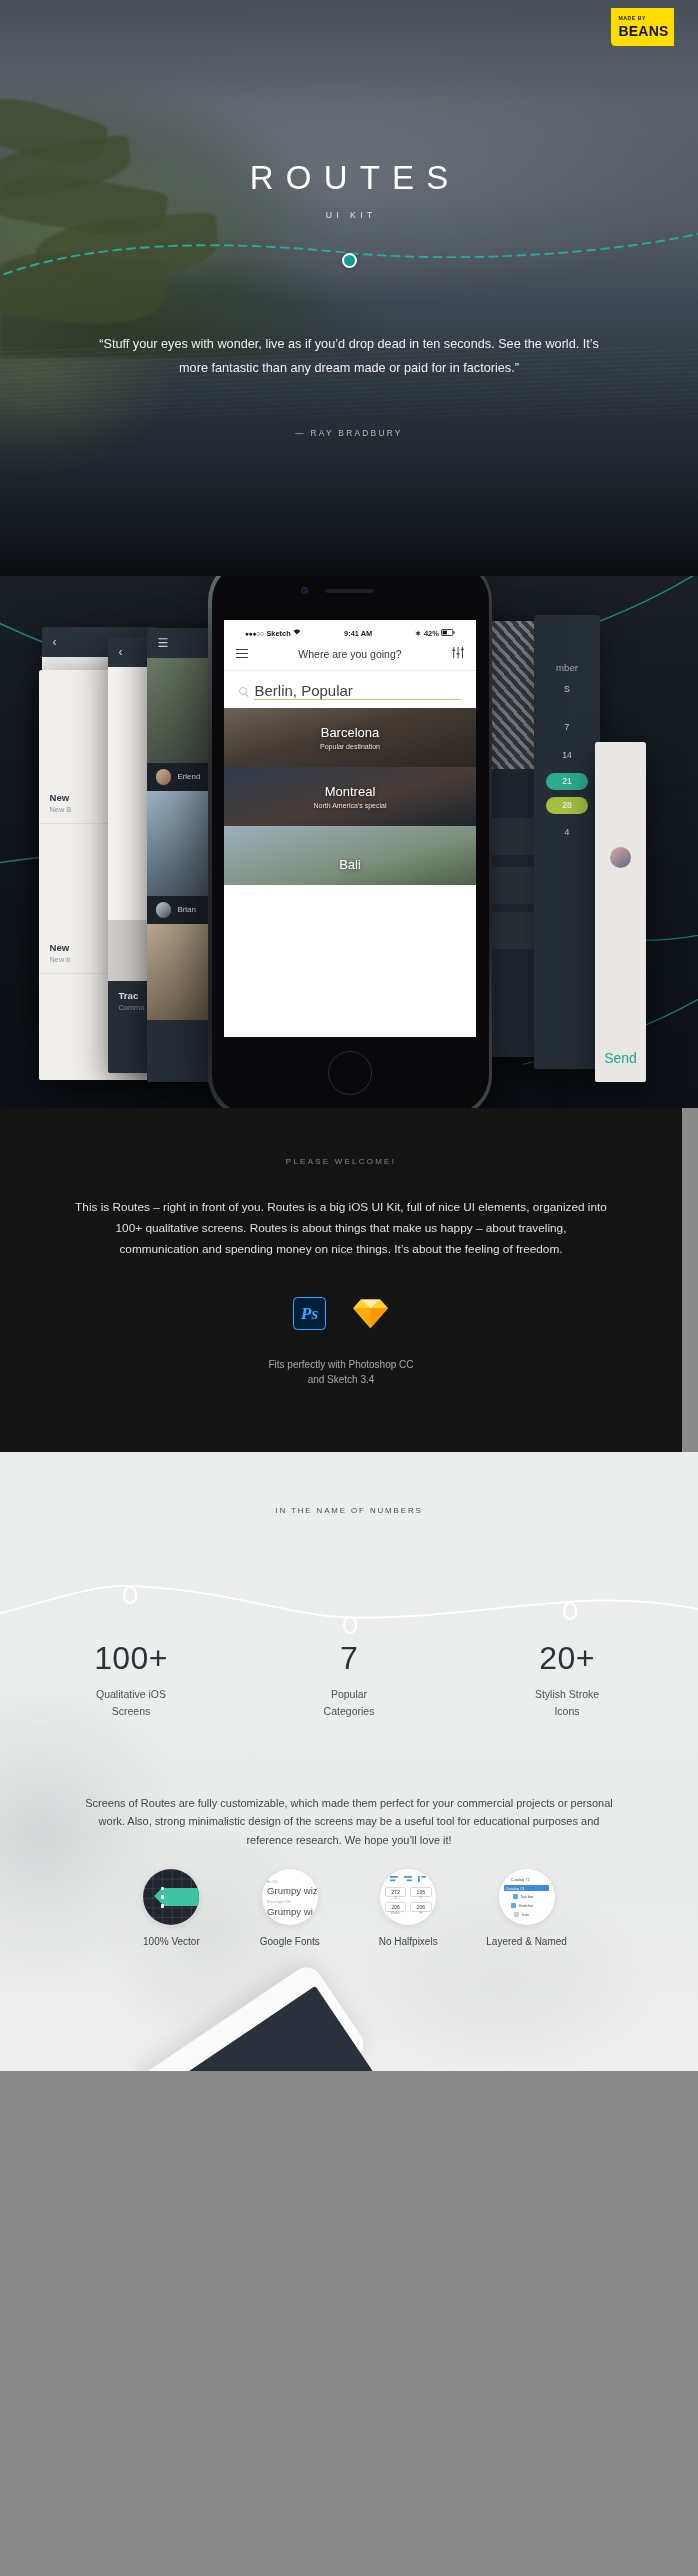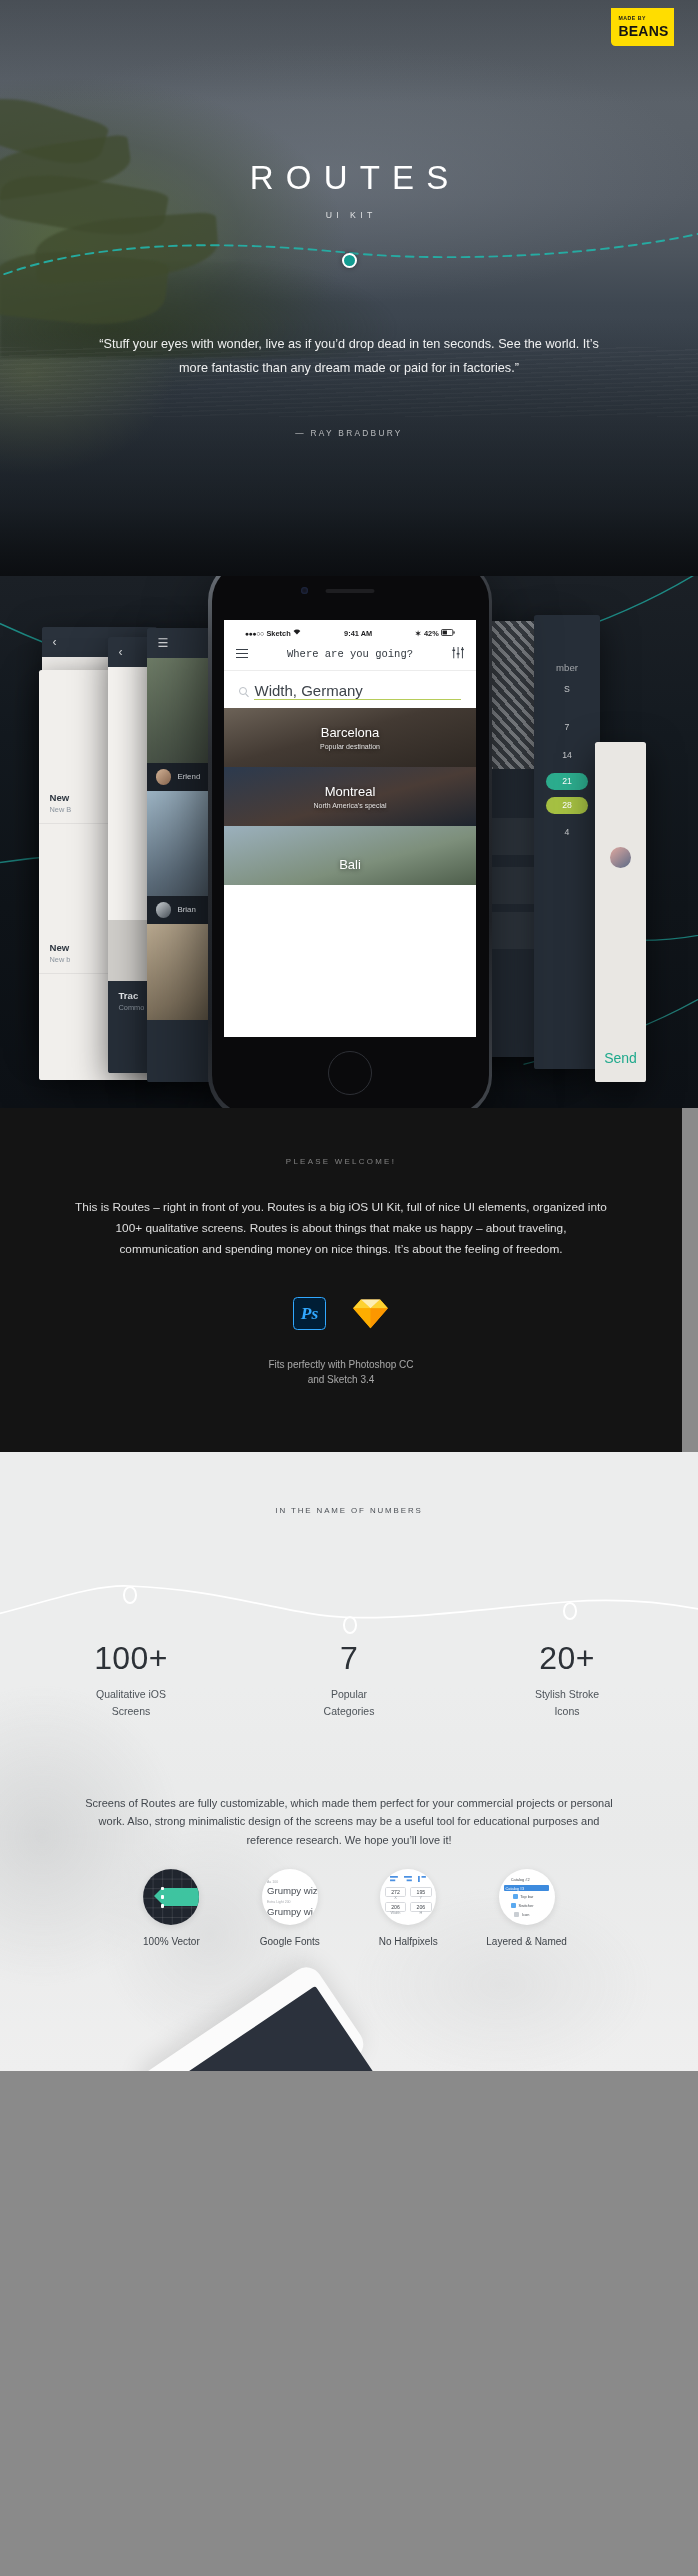--- a/index.html
+++ b/index.html
@@ -214,21 +214,21 @@
     justify-content: space-between; padding: 0 21px;
     font-size: 7.4px; color: #1d1d1f; font-weight: 600;
   }
   .sb-left { display: flex; align-items: center; gap: 2.6px; }
   .dots { letter-spacing: -0.4px; font-size: 7px; }
   .navbar {
     height: 33px; display: flex; align-items: center;
     justify-content: space-between; padding: 0 12.2px;
     border-bottom: 0.9px solid #ececec;
   }
-  .navbar-title { font-size: 10.5px; color: #32383f; font-weight: 400; font-family: Liberation Mono, monospace; }
+  .navbar-title { font-size: 10.5px; color: #32383f; font-weight: 400; }
   .hamb { width: 12.2px; }
   .hamb span { display: block; height: 1.1px; background: #3a4048; margin: 2.6px 0; }
   .searchrow { padding: 11.3px 15px 7.9px; display: flex; align-items: flex-end; gap: 7.9px; }
   .mag {
     width: 7.9px; height: 7.9px; border: 1px solid #b9bec4; border-radius: 50%;
     position: relative; margin-bottom: 5.2px; flex: none;
   }
   .mag::after {
     content: ""; position: absolute; right: -3.5px; bottom: -1.7px;
     width: 4.4px; height: 1px; background: #b9bec4; transform: rotate(45deg);
@@ -543,21 +543,21 @@
                     <rect x="5.4" y="7" width="3.2" height="1.6"></rect>
                     <rect x="10.4" y="2" width="3.2" height="1.6"></rect>
                   </g>
               </svg>
             </span>
           </div>
 
           <div class="searchrow">
             <span class="mag"></span>
             <span class="searchbox">
-              <span class="searchval" title="Where to?">Width, Germany</span>
+              <span class="searchval" title="Where to?">Berlin, Popular</span>
               <span class="searchline" style="display:block;"></span>
             </span>
           </div>
 
           <div class="city city-1">
             <div class="city-name">Barcelona</div>
             <div class="city-sub">Popular destination</div>
           </div>
           <div class="city city-2">
             <div class="city-name">Montreal</div>

